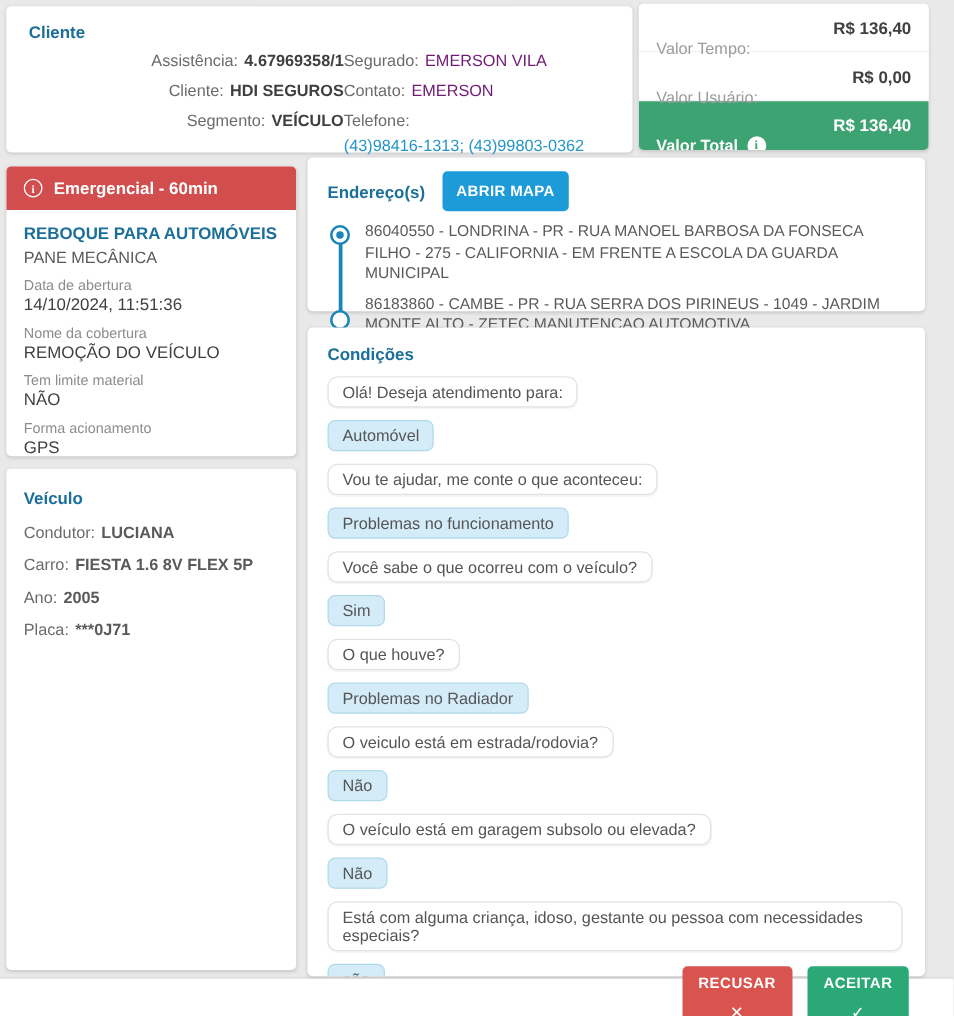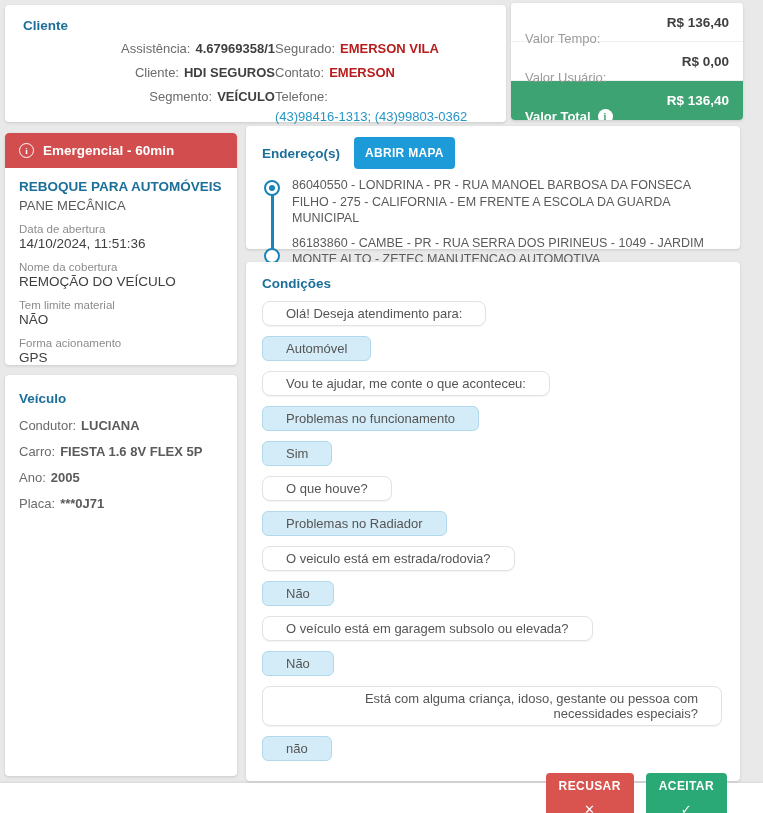--- a/index.html
+++ b/index.html
@@ -23,21 +23,21 @@
     font-size:13.5px;
   }
 
   
   .card-client { left:5px; top:5px; width:501px; height:117px; padding:13px 18px; }
   .client-grid { display:flex; margin-top:8px; }
   .client-col { display:flex; flex-direction:column; gap:9px; font-size:13px; color:#6b6b6b; }
   .client-col.left  { width:252px;align-items:flex-end; }
   .client-col.right { flex:1; }
   .fv .v { color:#3f3f3f; font-weight:bold; }
-  .fv .v.plain { font-weight:bold; color:#b91c1c; }
+  .fv .v.plain { font-weight:normal; color:#701a75; }
   .fv .v.link { color:#2596c8; font-weight:normal; }
 
   
   .card-totals { left:511px; top:3px; width:232px; height:117px; overflow:hidden; padding:0; }
   .totals-row {
     height:39px; display:flex; align-items:center; justify-content:space-between;
     padding:0 14px; border-bottom:1px solid #f0f0f0; background:#fff;
   }
   .totals-row .lbl { color:#9b9b9b; font-size:13px;margin-top:32px; }
   .totals-row .val { color:#3f3f3f; font-weight:bold; font-size:13.5px; }
@@ -92,23 +92,22 @@
     border-radius:50%; background:#1b84b8;
   }
   .marker.end { bottom:0; }
   .addr-item { font-size:12.5px; line-height:16.5px; color:#5a5a5a; }
   .addr-item + .addr-item { margin-top:8px; }
 
   
   .card-cond { left:246px; top:262px; width:494px; height:519px; padding:14px 16px; overflow:hidden; }
   .chat { display:flex; flex-direction:column; align-items:flex-start; gap:10px; margin-top:10px; }
   .bubble {
-    font-size:13px; color:#555; padding:4px 23px; line-height:15px;
+    font-size:13px; color:#555; padding:4px 11px; line-height:15px;
     max-width:460px;
-    text-align:right;
   }
   .bubble.bot { background:#fff; border:1px solid #e2e2e2; border-radius:8px; box-shadow:0 1px 1px rgba(0,0,0,.05); }
   .bubble.user { background:#d3ecf8; border:1px solid #b0d9ec; border-radius:6px; }
 
   
   .footer {
     position:absolute; left:0; top:783px; width:763px; height:30px;
     background:#fff; box-shadow:0 -1px 2px rgba(0,0,0,.08);
     display:flex; align-items:center; justify-content:flex-end; gap:12px; padding-right:36px;
   }
@@ -241,20 +240,21 @@
   </div>
 </div>
 
 <div class="card card-cond">
   <div class="card-title">Condições</div>
   <div class="chat">
     <div class="bubble bot">Olá! Deseja atendimento para:</div>
     <div class="bubble user">Automóvel</div>
     <div class="bubble bot">Vou te ajudar, me conte o que aconteceu:</div>
     <div class="bubble user">Problemas no funcionamento</div>
+    <div class="bubble bot">Você sabe o que ocorreu com o veículo?</div>
     <div class="bubble user">Sim</div>
     <div class="bubble bot">O que houve?</div>
     <div class="bubble user">Problemas no Radiador</div>
     <div class="bubble bot">O veiculo está em estrada/rodovia?</div>
     <div class="bubble user">Não</div>
     <div class="bubble bot">O veículo está em garagem subsolo ou elevada?</div>
     <div class="bubble user">Não</div>
     <div class="bubble bot">Está com alguma criança, idoso, gestante ou pessoa com necessidades especiais?</div>
     <div class="bubble user">não</div>
 

